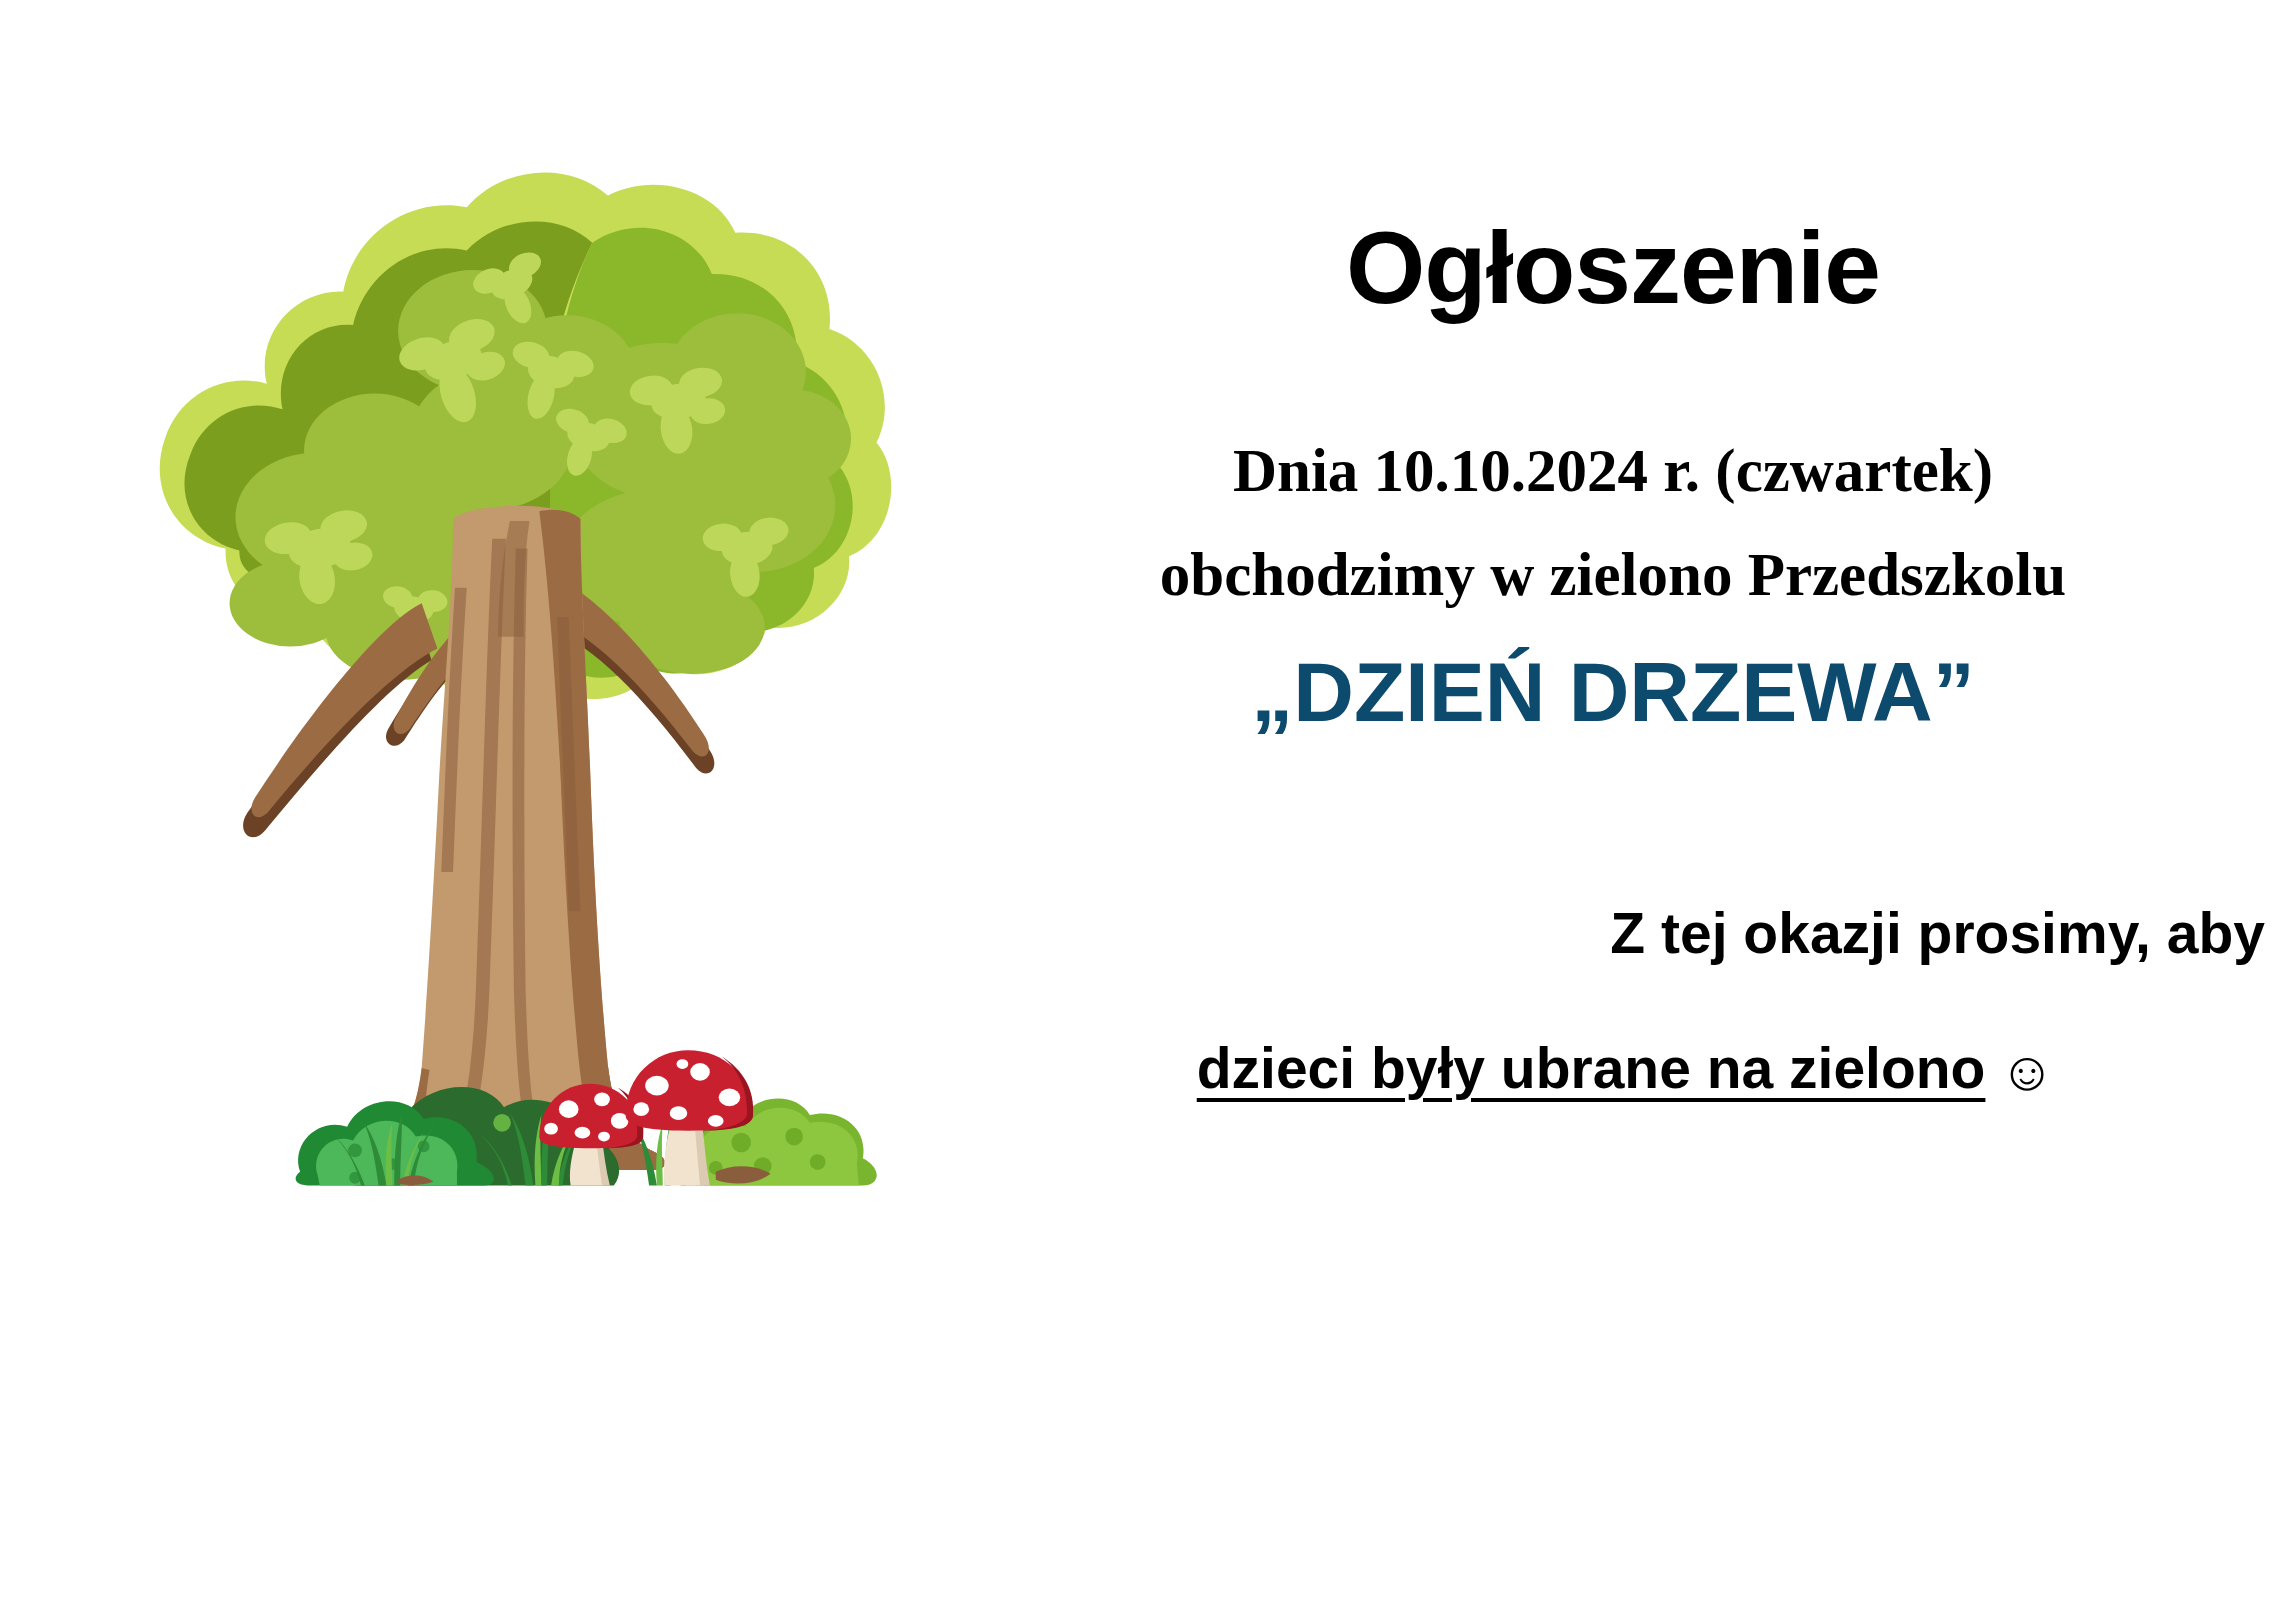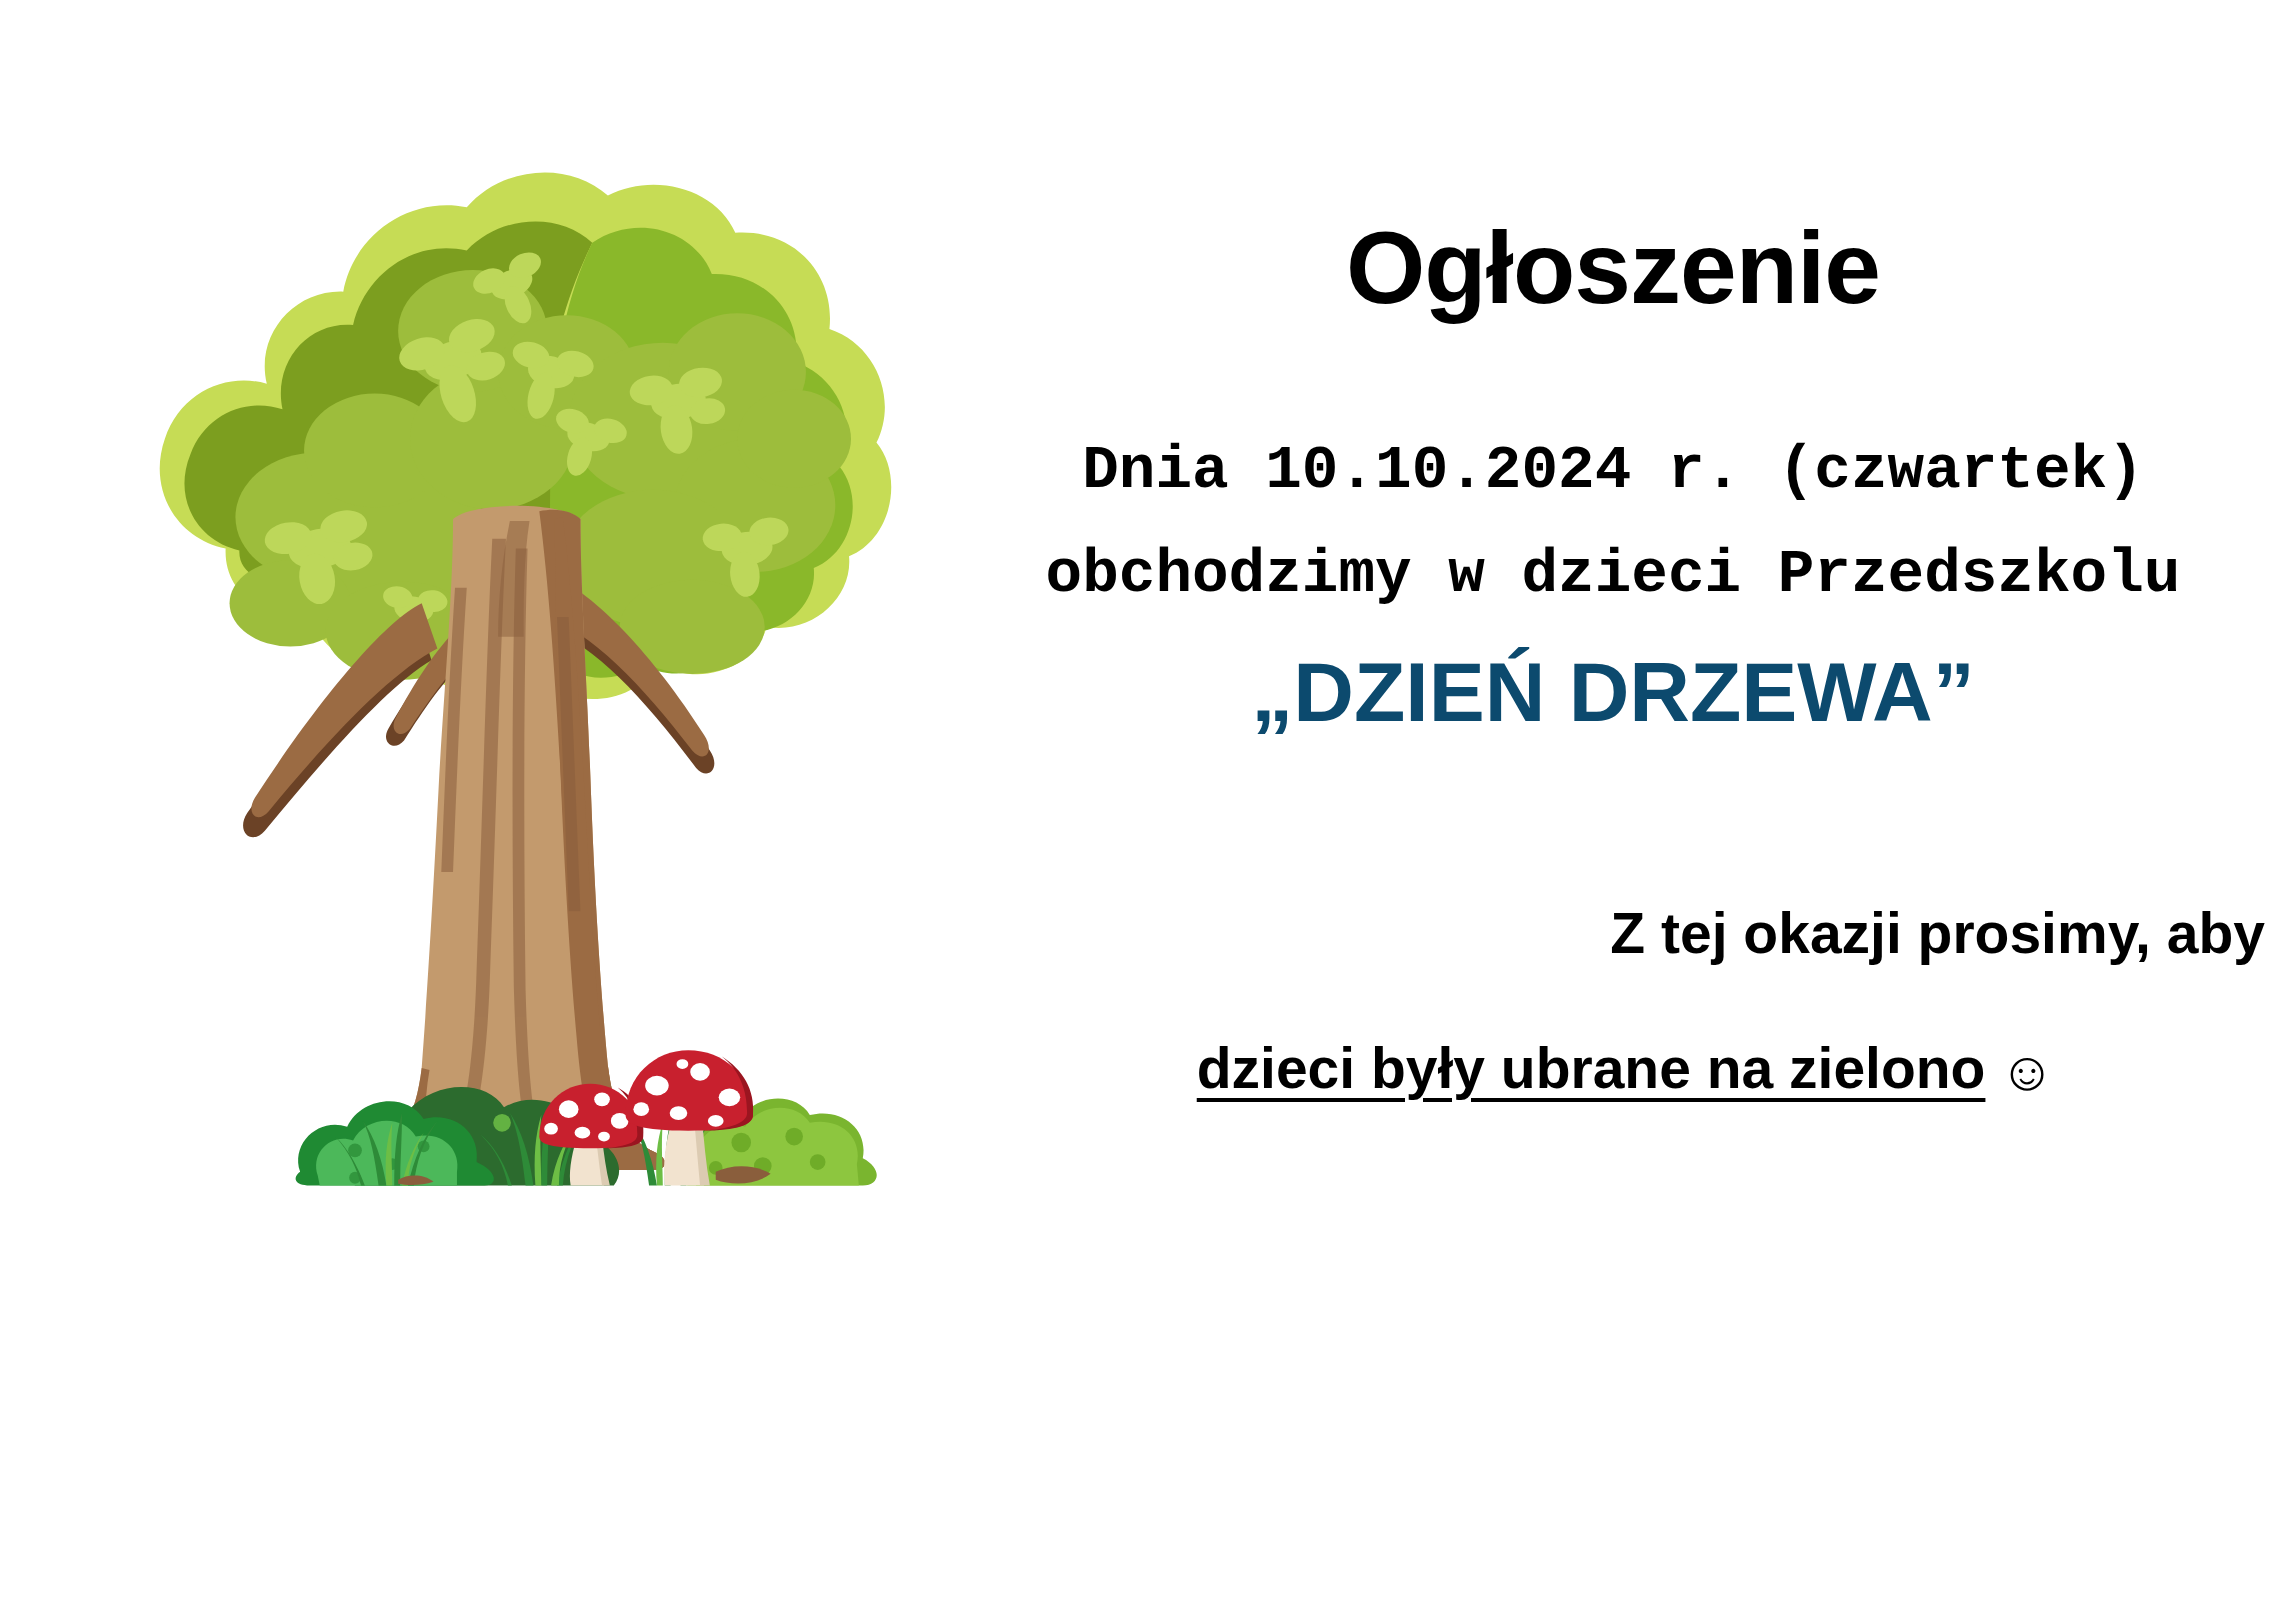--- a/index.html
+++ b/index.html
@@ -55,21 +55,21 @@
     margin: 0;
     padding-top: 25.5px;
     white-space: nowrap;
   }
 
   .body-block {
     margin-top: 116px;
   }
 
   .line {
-    font-family: Liberation Mono, monospace;
+    font-family: Liberation Serif, serif;
     font-weight: bold;
     font-size: 61px;
     line-height: 1.0;
     margin: 0 0 43px 0;
     white-space: nowrap;
   }
 
   .line-highlight {
     font-family: "Liberation Sans Narrow", "Liberation Sans", sans-serif;
     font-weight: bold;
@@ -535,21 +535,21 @@
     </svg>
   </div>
 
   <div id="text-column" style="color: rgb(0, 0, 0);">
 
     <h1 class="poster-title">Ogłoszenie</h1>
 
     <div class="body-block">
       <p class="line">Dnia 10.10.2024 r. (czwartek)</p>
 
-      <p class="line">obchodzimy w dzieci Przedszkolu</p>
+      <p class="line">obchodzimy w zielono Przedszkolu</p>
 
       <p class="line-highlight" style="color: #0c4a6e;">„DZIEŃ DRZEWA”</p>
     </div>
 
     <div class="request-block">
       <p class="line-request">Z tej okazji prosimy, aby</p>
 
       <p class="line-final">
         <span class="ul">dzieci były ubrane na zielono</span><span class="smiley">☺</span>
       </p>

